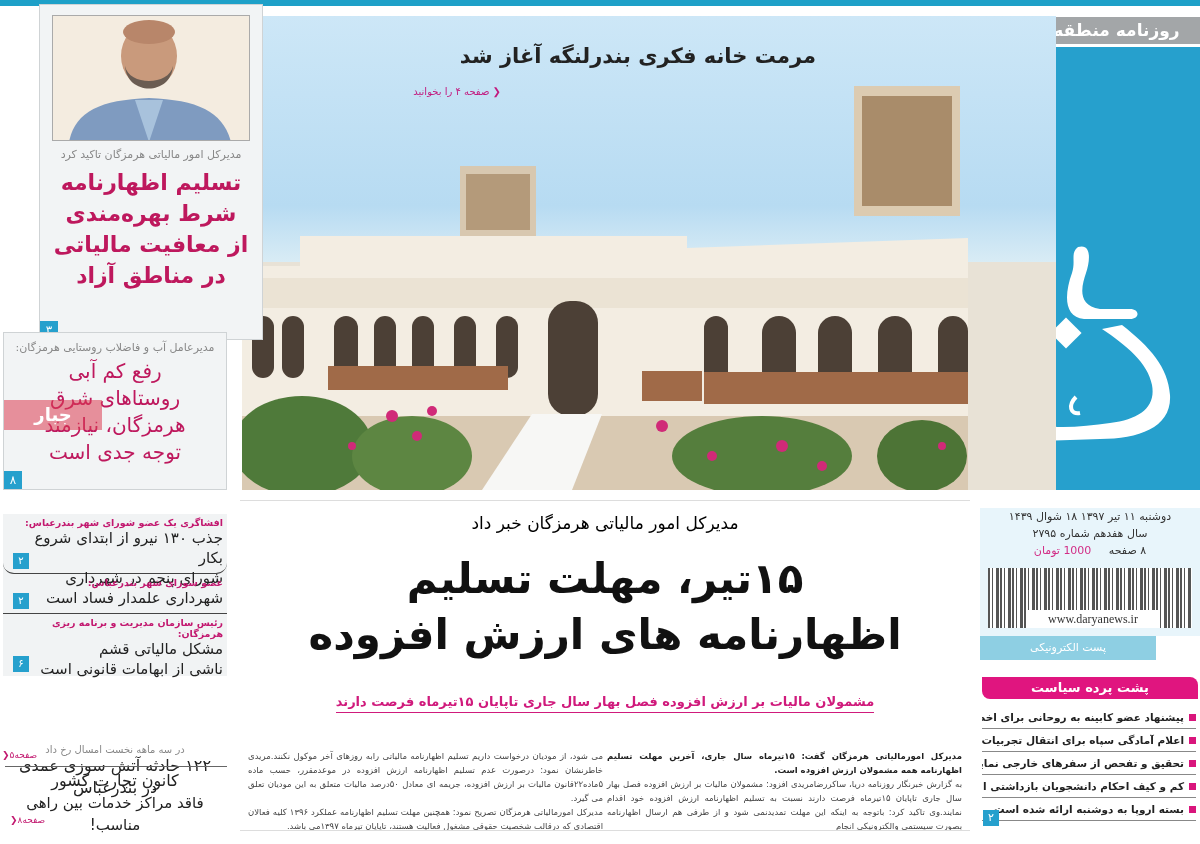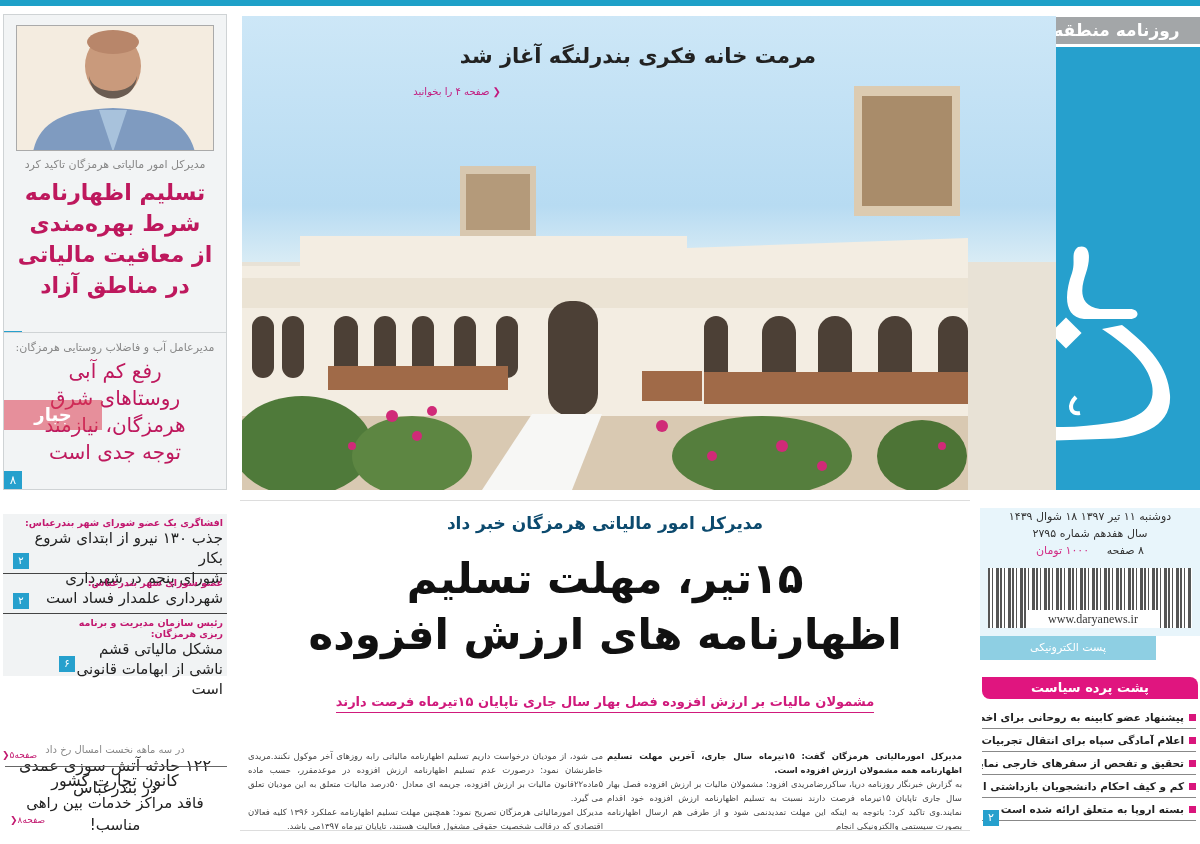--- a/index.html
+++ b/index.html
@@ -24,21 +24,21 @@
   .politics-list .pi .sq{width:7px;height:7px;background:#d9157c;margin-left:5px;flex:none;}
   .pg-badge{position:absolute;width:16px;height:16px;background:#26a0cd;color:#fff;font-size:11px;text-align:center;line-height:16px;}
 
   
   .photo{position:absolute;left:242px;top:16px;width:814px;height:474px;overflow:hidden;
     background:linear-gradient(180deg,#cde7f7 0%,#b7dbf2 40%,#d9ecf5 52%,#e8e2d6 52%);}
   .photo svg{position:absolute;left:0;top:0;}
   .photo-title{position:absolute;right:240px;top:28px;font-size:21px;font-weight:bold;color:#222;}
   .photo-link{position:absolute;right:555px;top:70px;font-size:10px;color:#c21a7e;}
   .main-wrap{position:absolute;left:240px;top:500px;width:730px;height:330px;border-top:1px solid #ddd;}
-  .kicker{position:absolute;left:0;width:730px;top:12px;font-size:17px;color:#0c4a6e;text-align:center;font-weight:bold;}
+  .kicker{position:absolute;left:0;width:730px;top:12px;font-size:17px;color:#000000;text-align:center;}
   .headline{position:absolute;left:0;width:730px;top:50px;font-size:42px;line-height:56px;font-weight:900;text-align:center;color:#111;font-family:"DejaVu Sans",sans-serif;letter-spacing:-1px;}
   .subhead{position:absolute;left:0;width:730px;top:190px;text-align:center;}
   .subhead span{display:inline-block;font-size:13px;font-weight:bold;color:#d01a7c;border-bottom:1px solid #d01a7c;line-height:21px;margin-bottom:2px;}
   .body-col{position:absolute;top:248px;width:355px;font-size:8.5px;line-height:14px;color:#444;text-align:justify;}
   .body-col.right{right:8px;}
   .body-col.left{left:8px;}
   .body-col b{color:#222;}
   .bottom-rule{position:absolute;left:240px;top:830px;width:730px;height:1px;background:#ddd;}
 
   
@@ -73,21 +73,21 @@
     <path d="M122 282 L142 278 C170 300 188 320 190 348 C192 380 160 392 120 392 L60 394 C36 394 26 380 32 356 C36 340 42 330 46 320 C42 342 38 360 50 372 C62 384 100 380 130 376 C160 372 176 360 172 338 C168 316 146 298 122 282 Z" fill="#fff"></path>
     <path d="M96 350 C88 358 90 368 100 366" stroke="#fff" stroke-width="4" fill="none"></path>
   </svg>
 </div>
 
 <div class="info">
   <div class="line" style="">دوشنبه ۱۱ تیر ۱۳۹۷   ۱۸ شوال ۱۴۳۹</div>
   <div class="line">سال هفدهم    شماره ۲۷۹۵</div>
   <div class="line">
     <span>۸ صفحه</span>&nbsp;&nbsp;&nbsp;&nbsp;
-    <span class="price">۱۰۰۰ تومان</span>
+    <span class="price">1000 تومان</span>
   </div>
   <div class="barcode">
     <div class="url">www.daryanews.ir</div>
   </div>
 </div>
 <div class="email">
   <span>پست الکترونیکی</span>
   <span style="direction:ltr;display:inline-block;">daryanews_bnd@yahoo.com</span>
 </div>
 
@@ -104,21 +104,21 @@
   <div class="pi">
       <span class="sq"></span>
       <span>تحقیق و تفحص از سفرهای خارجی نمایندگان</span>
     </div>
   <div class="pi">
       <span class="sq"></span>
       <span>کم و کیف احکام دانشجویان بازداشتی اغتشاشات دی ماه</span>
     </div>
   <div class="pi">
       <span class="sq"></span>
-      <span>بسته اروپا به متعلق ارائه شده است</span>
+      <span>بسته اروپا به دوشنبه ارائه شده است</span>
     </div>
 </div>
 <div class="pg-badge" style="left:983px;top:810px;">۲</div>
 
 <div class="photo">
   <svg width="726" height="474" viewBox="0 0 726 474">
 
     <rect x="218" y="150" width="76" height="70" fill="#d8c8b0"></rect>
     <rect x="224" y="158" width="64" height="56" fill="#b49a7a"></rect>
     <rect x="612" y="70" width="106" height="130" fill="#dccbb1"></rect>
@@ -188,21 +188,21 @@
     <b>مدیرکل امورمالیاتی هرمزگان گفت: ۱۵تیرماه سال جاری، آخرین مهلت تسلیم اظهارنامه همه مشمولان ارزش افزوده است.</b>
     <div>به گزارش خبرنگار روزنامه دریا، ساکررضامریدی افزود: مشمولان مالیات بر ارزش افزوده فصل بهار سال جاری تاپایان ۱۵تیرماه فرصت دارند نسبت به تسلیم اظهارنامه ارزش افزوده خود اقدام نمایند.وی تاکید کرد: باتوجه به اینکه این مهلت تمدیدنمی شود و از طرفی هم ارسال اظهارنامه بصورت سیستمی والکترونیکی انجام</div>
   </div>
   <div class="body-col left">
     <div>می شود، از مودیان درخواست داریم تسلیم اظهارنامه مالیاتی رابه روزهای آخر موکول نکنند.مریدی خاطرنشان نمود: درصورت عدم تسلیم اظهارنامه ارزش افزوده در موعدمقرر، حسب ماده ۵ماده۲۲قانون مالیات بر ارزش افزوده، جریمه ای معادل ۵۰درصد مالیات متعلق به این مودیان تعلق می گیرد.</div>
     <div>مدیرکل امورمالیاتی هرمزگان تصریح نمود: همچنین مهلت تسلیم اظهارنامه عملکرد ۱۳۹۶ کلیه فعالان اقتصادی که درقالب شخصیت حقوقی مشغول فعالیت هستند، تاپایان تیرماه ۱۳۹۷می باشد.</div>
   </div>
 </div>
 <div class="bottom-rule"></div>
 
-<div class="lbox" style="top:14px;height:336px;">
+<div class="lbox" style="top:4px;height:336px;margin-left:36px;">
   <div class="portrait">
     <svg width="198" height="126" viewBox="0 0 198 126">
       <ellipse cx="98" cy="40" rx="28" ry="32" fill="#c99a7c"></ellipse>
       <ellipse cx="98" cy="16" rx="26" ry="12" fill="#b8866a"></ellipse>
       <path d="M74 50 C76 80 120 80 122 50 C118 70 78 70 74 50Z" fill="#6a5c52"></path>
       <path d="M18 126 C24 96 48 84 98 82 C148 84 172 96 180 126 Z" fill="#7f9bc0"></path>
       <path d="M84 84 L98 126 L112 84 Z" fill="#a8c2dc"></path>
     </svg>
   </div>
   <div class="lkicker" style="position:absolute;top:143px;width:100%;">مدیرکل امور مالیاتی هرمزگان تاکید کرد</div>
@@ -221,32 +221,32 @@
     <div>رفع کم آبی</div>
     <div>روستاهای شرق</div>
     <div>هرمزگان، نیازمند</div>
     <div>توجه جدی است</div>
   </div>
   <div class="watermark">جبار</div>
   <div class="lbadge">۸</div>
 </div>
 
 <div class="shortlist">
-  <div class="sitem" style="height:60px;">
+  <div class="sitem" style="height:60px;border-radius:11px;">
     <div class="sk">افشاگری یک عضو شورای شهر بندرعباس:</div>
     <div class="sh">جذب ۱۳۰ نیرو از ابتدای شروع بکار</div>
     <div class="sh">شورای پنجم در شهرداری</div>
     <div class="lbadge">۲</div>
   </div>
   <div class="sitem" style="height:40px;">
     <div class="sk">عضو شورای شهر بندرعباس:</div>
     <div class="sh">شهرداری علمدار فساد است</div>
     <div class="lbadge">۲</div>
   </div>
-  <div class="sitem" style="height:62px;border-bottom:none;margin-left:46px;">
+  <div class="sitem" style="height:62px;border-bottom:none;">
     <div class="sk">رئیس سازمان مدیریت و برنامه ریزی هرمزگان:</div>
     <div class="sh">مشکل مالیاتی قشم</div>
     <div class="sh">ناشی از ابهامات قانونی است</div>
     <div class="lbadge">۶</div>
   </div>
 </div>
 
 <div class="lower" style="top:700px;margin-top:44px;">
   <div class="k">در سه ماهه نخست امسال رخ داد</div>
   <div class="h">۱۲۲ حادثه آتش سوزی عمدی</div>

